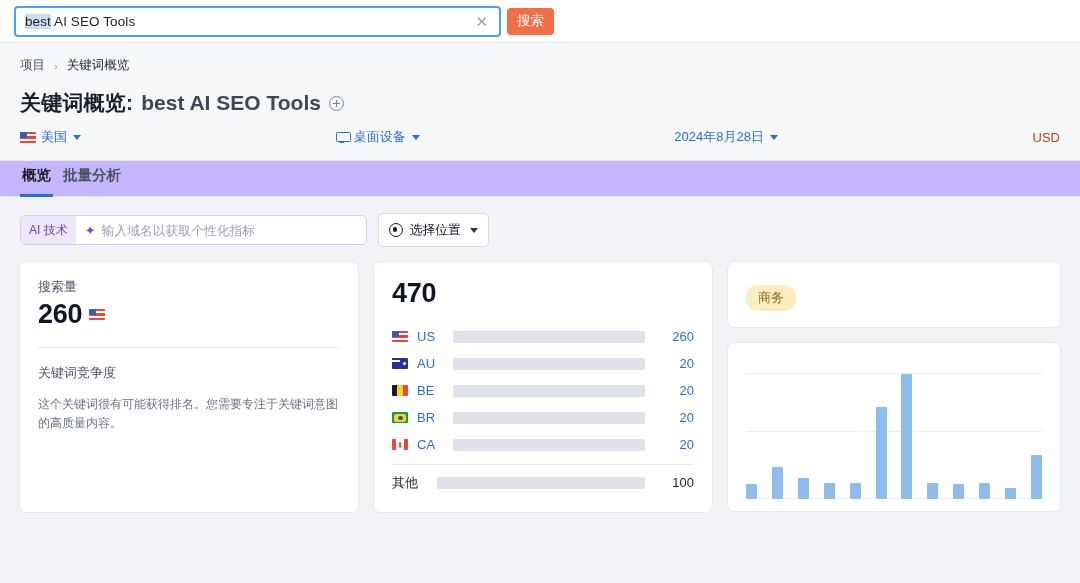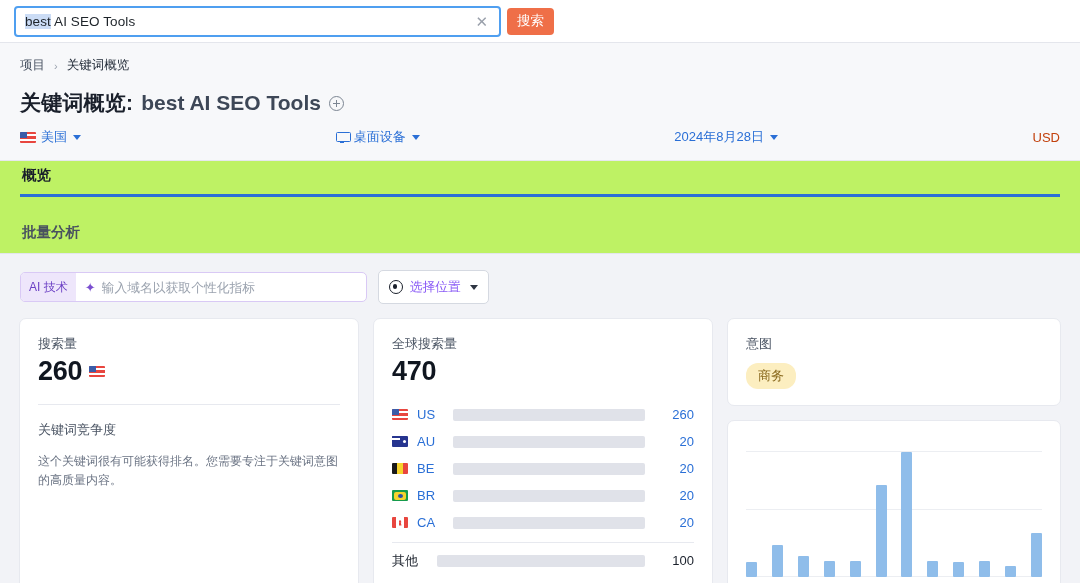--- a/index.html
+++ b/index.html
@@ -189,25 +189,24 @@
     content:""; position:absolute; left:0; top:0; width:13px; height:8.5px;
     border: 1.4px solid #2a6fd6; border-radius: 1.5px;
   }
   .monitor-icon::after {
     content:""; position:absolute; left:4.5px; bottom:0; width:4px; height:1.4px; background:#2a6fd6;
   }
 
   
   .tabs {
     display: flex;
-    gap: 22px;
+    gap: 8px;
     padding: 0 20px;
-    background: #bef264;
+    background: #c4b5fd;
     border-bottom: 1px solid #e3e6ec;
-    flex-direction: column;
   }
   .tab {
     font-size: 14.5px;
     font-weight: bold;
     color: #49525f;
     padding: 5px 2px 9px 2px;
     cursor: pointer;
     border-bottom: 3px solid transparent;
     margin-bottom: -1px;
   }
@@ -266,21 +265,21 @@
   .loc-btn {
     display: flex;
     align-items: center;
     gap: 7px;
     height: 30px;
     padding: 16px 10px;
     border: 1px solid #d5d9e1;
     border-radius: 5px;
     background: #fff;
     font-size: 12.8px;
-    color: #8b5cf6;
+    color: #0f172a;
     cursor: pointer;
   }
   .pin-icon {
     width: 14px; height: 14px;
     border: 1.6px solid #1a202b;
     border-radius: 50%;
     position: relative;
     flex: none;
   }
   .pin-icon::after {
@@ -494,21 +493,20 @@
       <span class="flag flag-us"></span>
     </div>
 
     <div class="divider"></div>
 
     <div class="card-label">关键词竞争度</div>
     <div class="kd-desc">这个关键词很有可能获得排名。您需要专注于关键词意图的高质量内容。</div>
   </div>
 
   <div class="card">
-    <div class="card-label">全球搜索量</div>
     <div class="big-num">470</div>
 
     <div class="country-list" id="country-list">
         <div class="c-row">
           <span class="flag flag-us"></span>
           <span class="c-code">US</span>
           <span class="c-track"><span class="c-fill" style="width:55%;background:#2e6fd1"></span></span>
           <span class="c-val">260</span>
         </div>
         <div class="c-row">
@@ -542,21 +540,20 @@
       <span class="c-code dark">其他</span>
       <span class="c-track">
         <span class="c-fill" id="other-fill" style="width: 21%; background: rgb(69, 160, 245);"></span>
       </span>
       <span class="c-val dark">100</span>
     </div>
   </div>
 
   <div>
     <div class="card" style="margin-bottom:14px;">
-      <div class="card-label">意图</div>
       <span class="intent-chip">商务</span>
     </div>
 
     <div class="card trend-card">
       <div class="trend-plot">
         <div class="gridline" id="grid-top" style="bottom: 100%;"></div>
         <div class="gridline" id="grid-mid" style="bottom: 54%;"></div>
         <div class="gridline" style="bottom:0;"></div>
         <div class="bars" id="trend-bars">
             <div class="bar" style="height: 12%; background: rgb(143, 189, 234);"></div>

